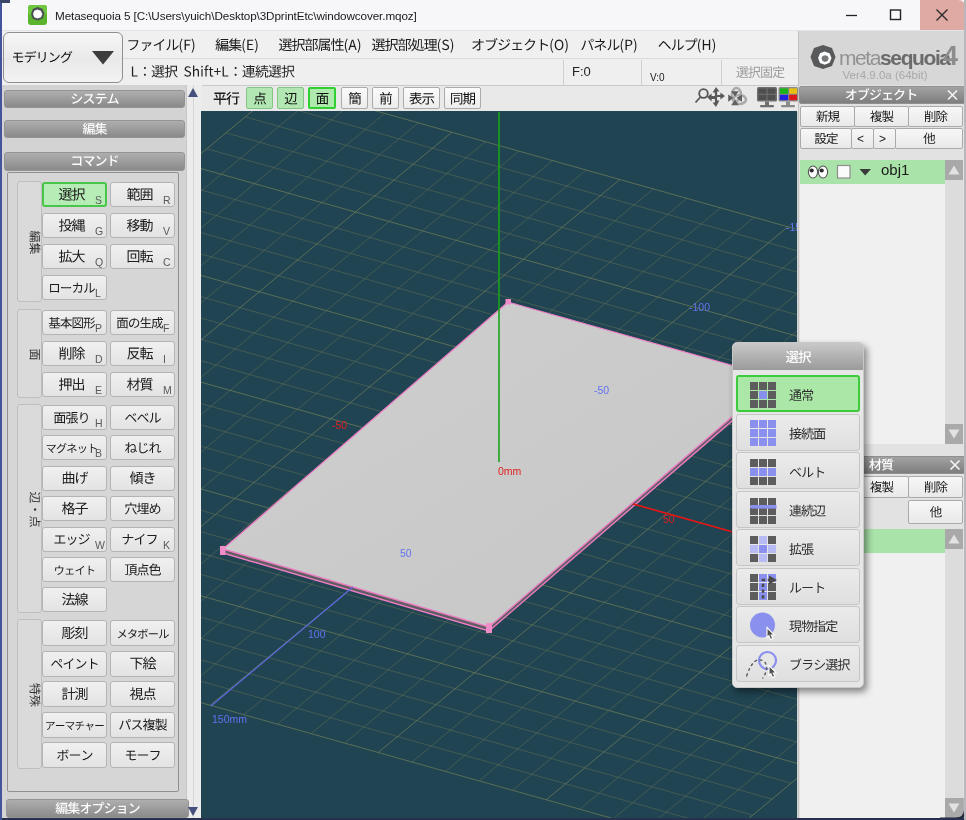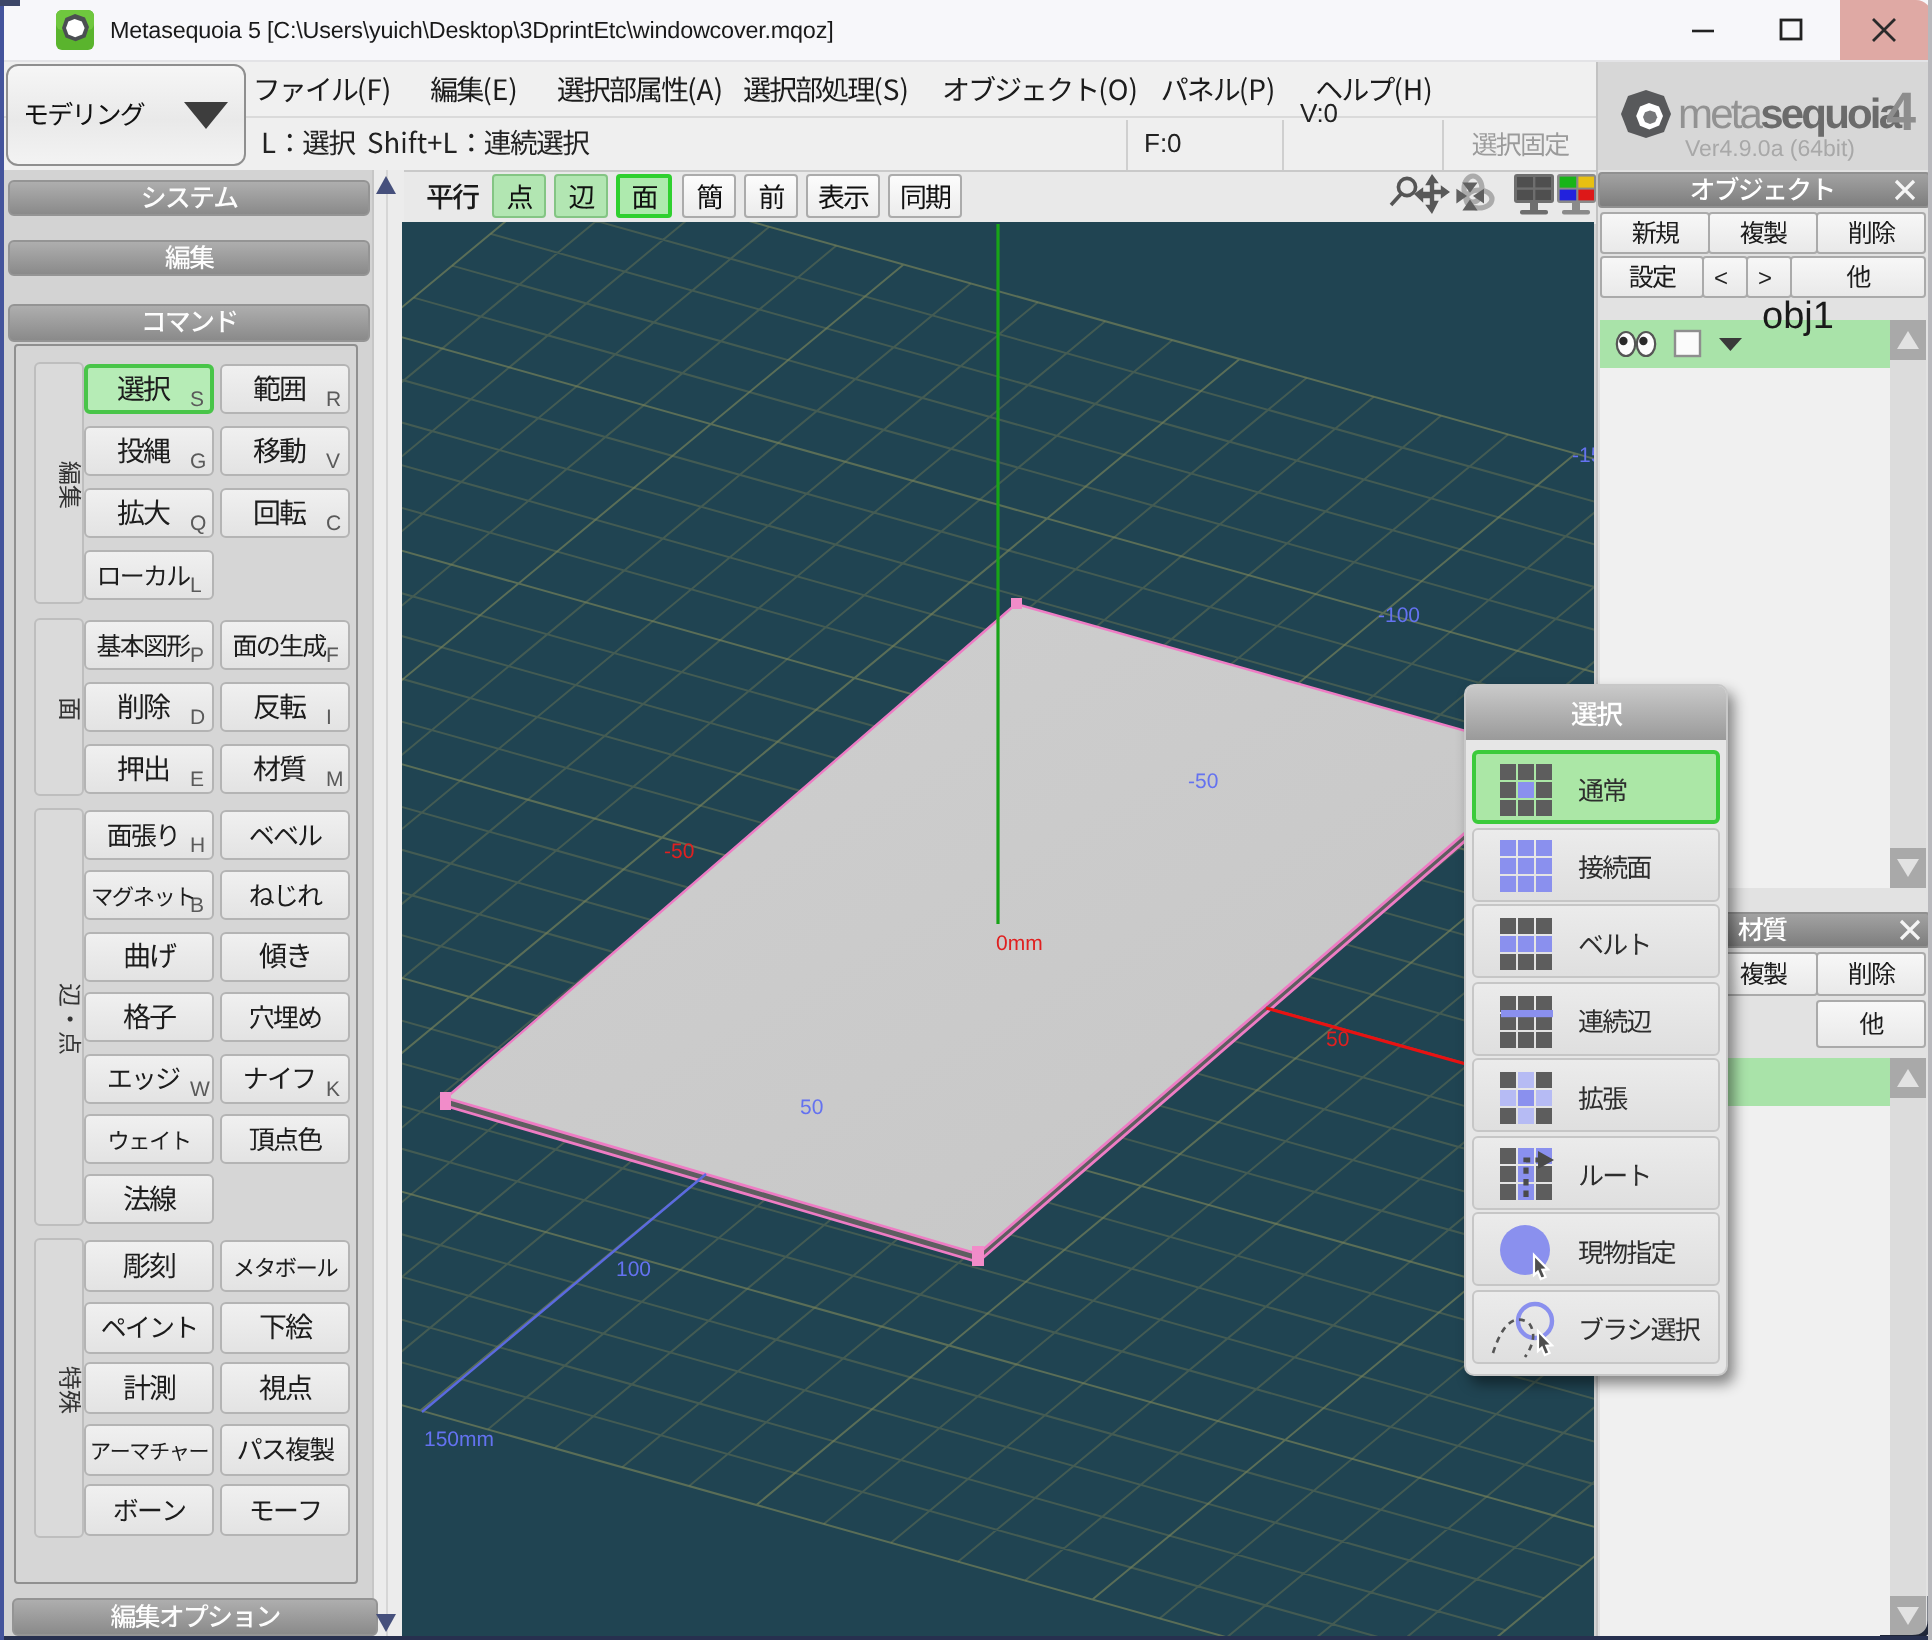--- a/index.html
+++ b/index.html
@@ -6,21 +6,21 @@
 <div class="abs" style="left:0px;top:0px;width:10px;height:3px;background:#3c4668;z-index:95"></div>
 <div class="abs" style="left:55px;top:8.5px;font-size:11.7px;color:#191919;letter-spacing:-0.1px">Metasequoia 5 [C:\Users\yuich\Desktop\3DprintEtc\windowcover.mqoz]</div>
 <div class="abs" style="left:0px;top:31px;width:798px;height:27px;background:#f0f0f0;border-bottom:1px solid #dadada"></div>
 <div class="abs" style="left:0px;top:59px;width:798px;height:26px;background:#efefef;border-bottom:1px solid #c9c9c9"></div>
 <div class="abs" style="left:798px;top:31px;width:168px;height:54px;background:#d7d7d7;border-left:1px solid #c2c2c2;border-bottom:1px solid #bdbdbd"></div>
 <div class="abs" style="left:3px;top:32px;width:118px;height:49px;background:linear-gradient(#f6f6f6,#e9e9e9 55%,#f3f3f3);border:1.5px solid #8f8f8f;border-radius:6px;z-index:12"></div>
 <div class="abs" style="left:563px;top:60px;width:1px;height:25px;background:#cfcfcf"></div>
 <div class="abs" style="left:641px;top:60px;width:1px;height:25px;background:#cfcfcf"></div>
 <div class="abs" style="left:721px;top:60px;width:1px;height:25px;background:#cfcfcf"></div>
 <div class="abs" style="left:572px;top:64px;font-size:13px;color:#222">F:0</div>
-<div class="abs" style="left:650px;top:49px;font-size:13px;color:#222">V:0</div>
+<div class="abs" style="left:650px;top:72px;font-size:10px;color:#222">V:0</div>
 <div class="abs" style="left:839px;top:46px;font-size:21px;color:#929292;letter-spacing:-1.4px;font-weight:400">meta<span style="color:#6b6b6b;font-weight:bold">sequoia</span></div>
 <div class="abs" style="left:943px;top:41px;font-size:27px;color:#8d8d8d;font-weight:bold">4</div>
 <div class="abs" style="left:885px;top:69px;width:0;font-size:11.5px;color:#a8a8a8;white-space:nowrap;display:flex;justify-content:center">Ver4.9.0a (64bit)</div>
 <div class="abs" style="left:196px;top:85px;width:602px;height:26px;background:#e9e9e9;border-top:1px solid #c9c9c9"></div>
 <div class="abs" style="left:246px;top:87px;width:27px;height:22px;background:#b2e6b2;border:1px solid #84c584;border-radius:2px;box-sizing:border-box"></div>
 <div class="abs" style="left:277px;top:87px;width:27px;height:22px;background:#b2e6b2;border:1px solid #84c584;border-radius:2px;box-sizing:border-box"></div>
 <div class="abs" style="left:308px;top:87px;width:28px;height:22px;background:#aeeaae;border:2px solid #2fd02f;border-radius:2px;box-sizing:border-box"></div>
 <div class="abs" style="left:341px;top:87px;width:27px;height:22px;background:linear-gradient(#fcfcfc,#ececec);border:1px solid #ababab;border-radius:2px;box-sizing:border-box"></div>
 <div class="abs" style="left:372px;top:87px;width:27px;height:22px;background:linear-gradient(#fcfcfc,#ececec);border:1px solid #ababab;border-radius:2px;box-sizing:border-box"></div>
 <div class="abs" style="left:403px;top:87px;width:37px;height:22px;background:linear-gradient(#fcfcfc,#ececec);border:1px solid #ababab;border-radius:2px;box-sizing:border-box"></div>
@@ -130,21 +130,21 @@
 <div class="abs" style="left:854px;top:106px;width:55px;height:21px;background:linear-gradient(#f7f7f7,#e9e9e9);border:1px solid #aaaaaa;border-radius:2px;box-sizing:border-box"></div>
 <div class="abs" style="left:908px;top:106px;width:55px;height:21px;background:linear-gradient(#f7f7f7,#e9e9e9);border:1px solid #aaaaaa;border-radius:2px;box-sizing:border-box"></div>
 <div class="abs" style="left:800px;top:128px;width:52px;height:21px;background:linear-gradient(#f7f7f7,#e9e9e9);border:1px solid #aaaaaa;border-radius:2px;box-sizing:border-box"></div>
 <div class="abs" style="left:851px;top:128px;width:23px;height:21px;background:linear-gradient(#f7f7f7,#e9e9e9);border:1px solid #aaaaaa;border-radius:2px;box-sizing:border-box"></div>
 <div class="abs" style="left:857px;top:132px;font-size:12px;color:#222">&lt;</div>
 <div class="abs" style="left:873px;top:128px;width:23px;height:21px;background:linear-gradient(#f7f7f7,#e9e9e9);border:1px solid #aaaaaa;border-radius:2px;box-sizing:border-box"></div>
 <div class="abs" style="left:879px;top:132px;font-size:12px;color:#222">&gt;</div>
 <div class="abs" style="left:895px;top:128px;width:68px;height:21px;background:linear-gradient(#f7f7f7,#e9e9e9);border:1px solid #aaaaaa;border-radius:2px;box-sizing:border-box"></div>
 <div class="abs" style="left:800px;top:160px;width:146px;height:284px;background:#f0f0f0"></div>
 <div class="abs" style="left:800px;top:160px;width:146px;height:24px;background:#a9e3a9"></div>
-<div class="abs" style="left:881px;top:148px;font-size:19px;color:#1a1a1a">obj1</div>
+<div class="abs" style="left:881px;top:161px;font-size:15px;color:#1a1a1a">obj1</div>
 <div class="abs" style="left:945px;top:160px;width:18px;height:284px;background:#dcdcdc"></div>
 <div class="abs" style="left:945px;top:160px;width:18px;height:20px;background:#a9a9a9"></div>
 <div class="abs" style="left:945px;top:424px;width:18px;height:20px;background:#a9a9a9"></div>
 <div class="abs" style="left:799px;top:456px;width:166px;height:18px;background:linear-gradient(#a2a2a2,#7e7e7e);border:1px solid #909090;border-radius:2px;box-sizing:border-box"></div>
 <div class="abs" style="left:800px;top:476px;width:55px;height:22px;background:linear-gradient(#f7f7f7,#e9e9e9);border:1px solid #aaaaaa;border-radius:2px;box-sizing:border-box"></div>
 <div class="abs" style="left:854px;top:476px;width:55px;height:22px;background:linear-gradient(#f7f7f7,#e9e9e9);border:1px solid #aaaaaa;border-radius:2px;box-sizing:border-box"></div>
 <div class="abs" style="left:908px;top:476px;width:55px;height:22px;background:linear-gradient(#f7f7f7,#e9e9e9);border:1px solid #aaaaaa;border-radius:2px;box-sizing:border-box"></div>
 <div class="abs" style="left:908px;top:500px;width:55px;height:24px;background:linear-gradient(#f7f7f7,#e9e9e9);border:1px solid #aaaaaa;border-radius:2px;box-sizing:border-box"></div>
 <div class="abs" style="left:800px;top:529px;width:146px;height:289px;background:#f0f0f0"></div>
 <div class="abs" style="left:800px;top:529px;width:146px;height:24px;background:#a9e3a9"></div>

